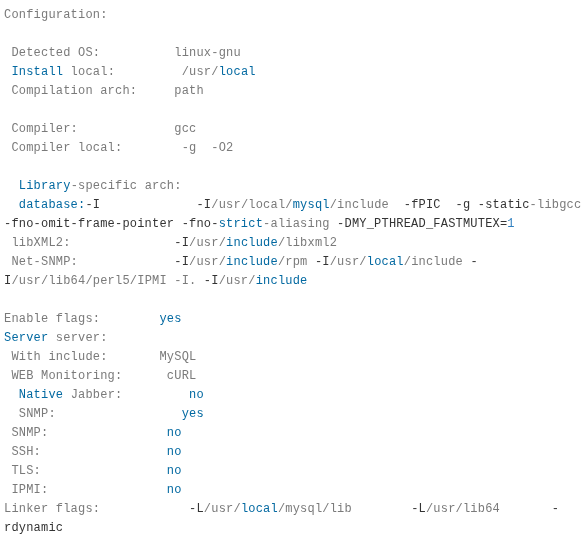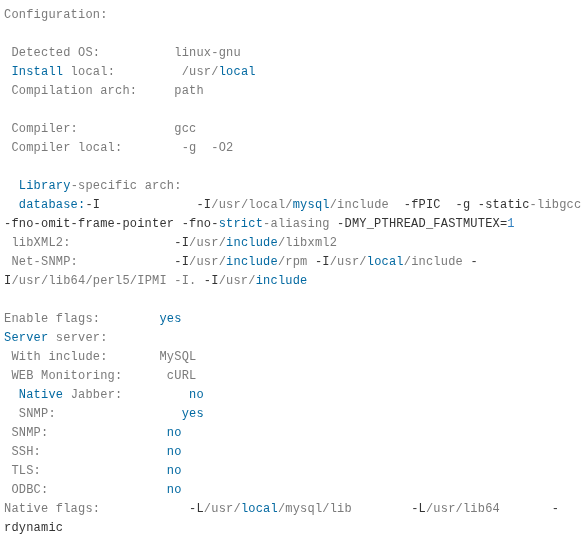--- a/index.html
+++ b/index.html
@@ -38,16 +38,16 @@
 
 <span><span>Enable flags:</span>        <span class="kw">yes</span></span>
 <span><span class="kw">Server</span><span> server:</span></span>
 <span><span> With include:</span>       <span>MySQL</span></span>
 <span><span> WEB Monitoring:</span>      <span>cURL</span></span>
 <span><span>  </span><span class="kw">Native</span><span> Jabber:</span>         <span class="kw">no</span></span>
 <span><span>  SNMP:</span>                 <span class="kw">yes</span></span>
 <span><span> SNMP:</span>                <span class="kw">no</span></span>
 <span><span> SSH:</span>                 <span class="kw">no</span></span>
 <span><span> TLS:</span>                 <span class="kw">no</span></span>
-<span><span> ODBC:</span>                <span class="kw">no</span></span>
-<span><span>Native flags:</span><span>            </span><span class="p">-L</span><span>/usr/</span><span class="kw">local</span><span>/mysql/lib</span><span>        </span><span class="p">-L</span><span>/usr/</span><span>lib64</span><span>       </span><span class="p">-rdynamic</span></span>
+<span><span> IPMI:</span>                <span class="kw">no</span></span>
+<span><span>Linker flags:</span><span>            </span><span class="p">-L</span><span>/usr/</span><span class="kw">local</span><span>/mysql/lib</span><span>        </span><span class="p">-L</span><span>/usr/</span><span>lib64</span><span>       </span><span class="p">-rdynamic</span></span>
 
 </pre>
 
 </body></html>

